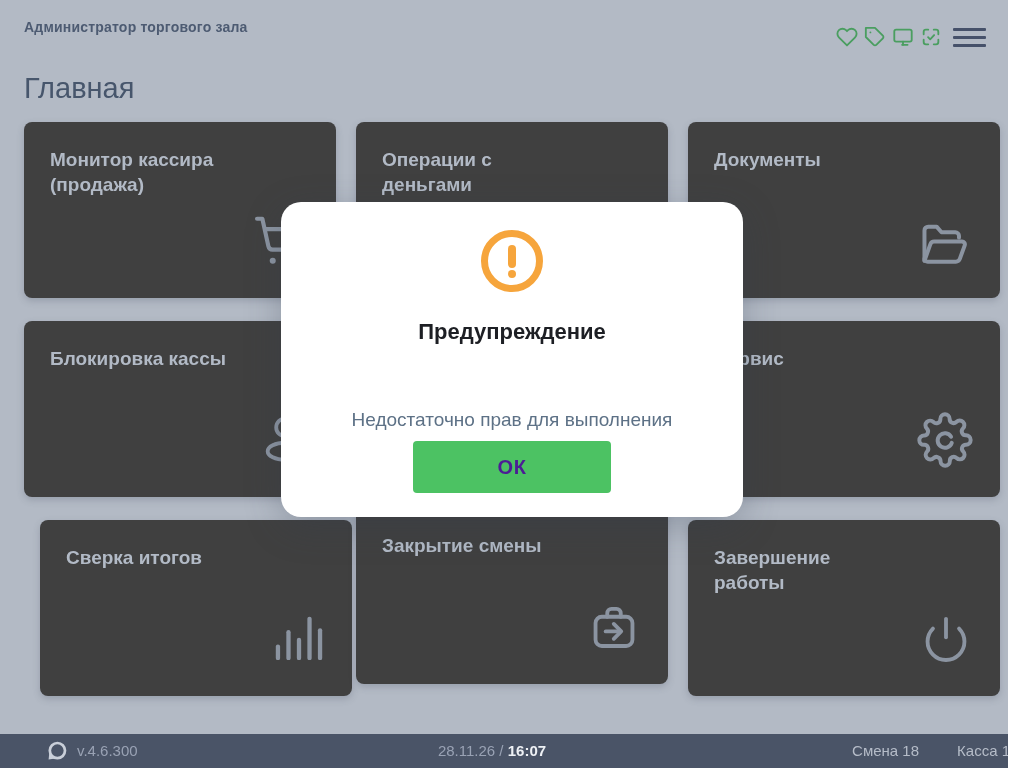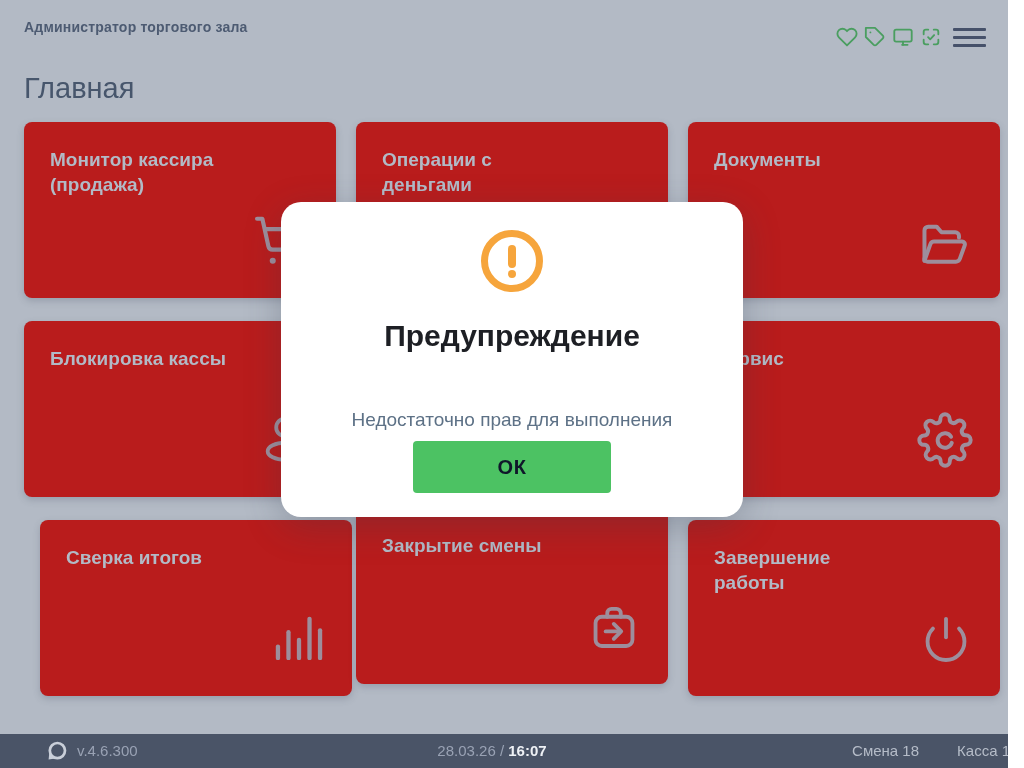--- a/index.html
+++ b/index.html
@@ -11,21 +11,21 @@
   .app-title { position:absolute; left:24px; top:19px; font-size:14px; font-weight:700; color:#4d5b72; letter-spacing:.2px; }
   .page-title { position:absolute; left:24px; top:72px; font-size:29px; font-weight:400; color:#47566c; }
   .header-icons { position:absolute; top:26px; right:66px; display:flex; gap:6px; }
   .hicon { width:22px; height:22px; cursor:pointer; }
   .hicon svg { width:22px; height:22px; stroke:#4a9e60; fill:none; stroke-width:2; stroke-linecap:round; stroke-linejoin:round; }
   .burger { position:absolute; top:28px; right:22px; width:33px; height:19px; cursor:pointer; }
   .burger i { display:block; height:3.2px; background:#46516a; border-radius:1px; margin-bottom:4.7px; }
   .burger i:last-child { margin-bottom:0; }
 
   
-  .tile { position:absolute; width:312px; height:176px; background:#b91c1c; border-radius:8px;
+  .tile { position:absolute; width:312px; height:176px; background:#404040; border-radius:8px;
           box-shadow:0 3px 7px rgba(70,80,100,.25); cursor:pointer; }
   .tile-label { position:absolute; left:26px; top:25px; max-width:185px; font-size:19px; font-weight:600;
                 color:#b2bac6; line-height:1.32; }
   .tile-icon { position:absolute; right:27px; bottom:25px; opacity:.85; }
   .tile-icon svg { stroke:#99a3b3; fill:none; stroke-width:1.7; stroke-linecap:round; stroke-linejoin:round; }
   .tile-icon .fillpart { fill:#99a3b3; stroke:none; }
 
   
   .footer { position:absolute; left:0; bottom:0; width:1024px; height:34px; background:#4a5467; }
   .footer-logo { position:absolute; left:46px; top:6px; width:22px; height:22px; }
@@ -33,24 +33,24 @@
   .footer-center { position:absolute; left:492px; top:8px; transform:translateX(-50%); font-size:15px; color:#99a2b4; white-space:nowrap; }
   .footer-center .time { color:#eef1f5; font-weight:700; }
   .footer-right { position:absolute; right:14px; top:8px; display:flex; gap:38px; font-size:15px; color:#b5bcc8;margin-left:40px; }
 
   
   .modal { position:absolute; left:281px; top:202px; width:462px; height:315px; background:#ffffff;
            border-radius:20px; box-shadow:0 10px 36px rgba(50,60,80,.28); z-index:10; }
   .warn-icon { position:absolute; left:200px; top:28px; width:62px; height:62px; border:7px solid #f6a53c; border-radius:50%; }
   .warn-icon .bar { position:absolute; left:20px; top:8px; width:8px; height:23px; background:#f6a53c; border-radius:4px; }
   .warn-icon .dot { position:absolute; left:20px; bottom:7px; width:8px; height:8px; background:#f6a53c; border-radius:50%; }
-  .modal-title { position:absolute; left:0; top:117px; width:462px; text-align:center; font-size:30px; font-weight:700; color:#1d1f24; }
+  .modal-title { position:absolute; left:0; top:117px; width:462px; text-align:center; font-size:22px; font-weight:700; color:#1d1f24; }
   .modal-message { position:absolute; left:51px; top:168px; width:360px; text-align:center; font-size:19px; line-height:27px; color:#5d7186;margin-top:36px; }
   .ok-button { position:absolute; left:132px; top:239px; width:198px; height:52px; background:#4cc263; border:none;
-               border-radius:4px; color:#0f172a; font-family:"Liberation Sans",sans-serif; font-size:20px; font-weight:700;
+               border-radius:4px; color:#4c1d95; font-family:"Liberation Sans",sans-serif; font-size:20px; font-weight:700;
                letter-spacing:.5px; cursor:pointer; }
 </style>
 </head>
 <body>
 
 <div id="app">
 
   <div class="app-title">Администратор торгового зала</div>
   <div class="page-title">Главная</div>
 
@@ -184,20 +184,20 @@
   </div>
 
   <div class="footer">
     <div class="footer-logo">
       <svg width="22" height="22" viewBox="0 0 22 22">
         <circle cx="11.4" cy="10.6" r="7.6" fill="none" stroke="#c9cfd9" stroke-width="2.7"></circle>
         <path d="M2.6 19.4L3.3 12.4L9.4 18.4Z" fill="#c9cfd9"></path>
       </svg>
     </div>
     <div class="footer-version">v.4.6.300</div>
-    <div class="footer-center"><span>28.03.26</span><span> / </span><span class="time">16:07</span></div>
+    <div class="footer-center"><span>28.11.26</span><span> / </span><span class="time">16:07</span></div>
     <div class="footer-right">
       <span>Смена 18</span>
       <span>Касса 1</span>
     </div>
   </div>
 
 </div>
 
 </body></html>

